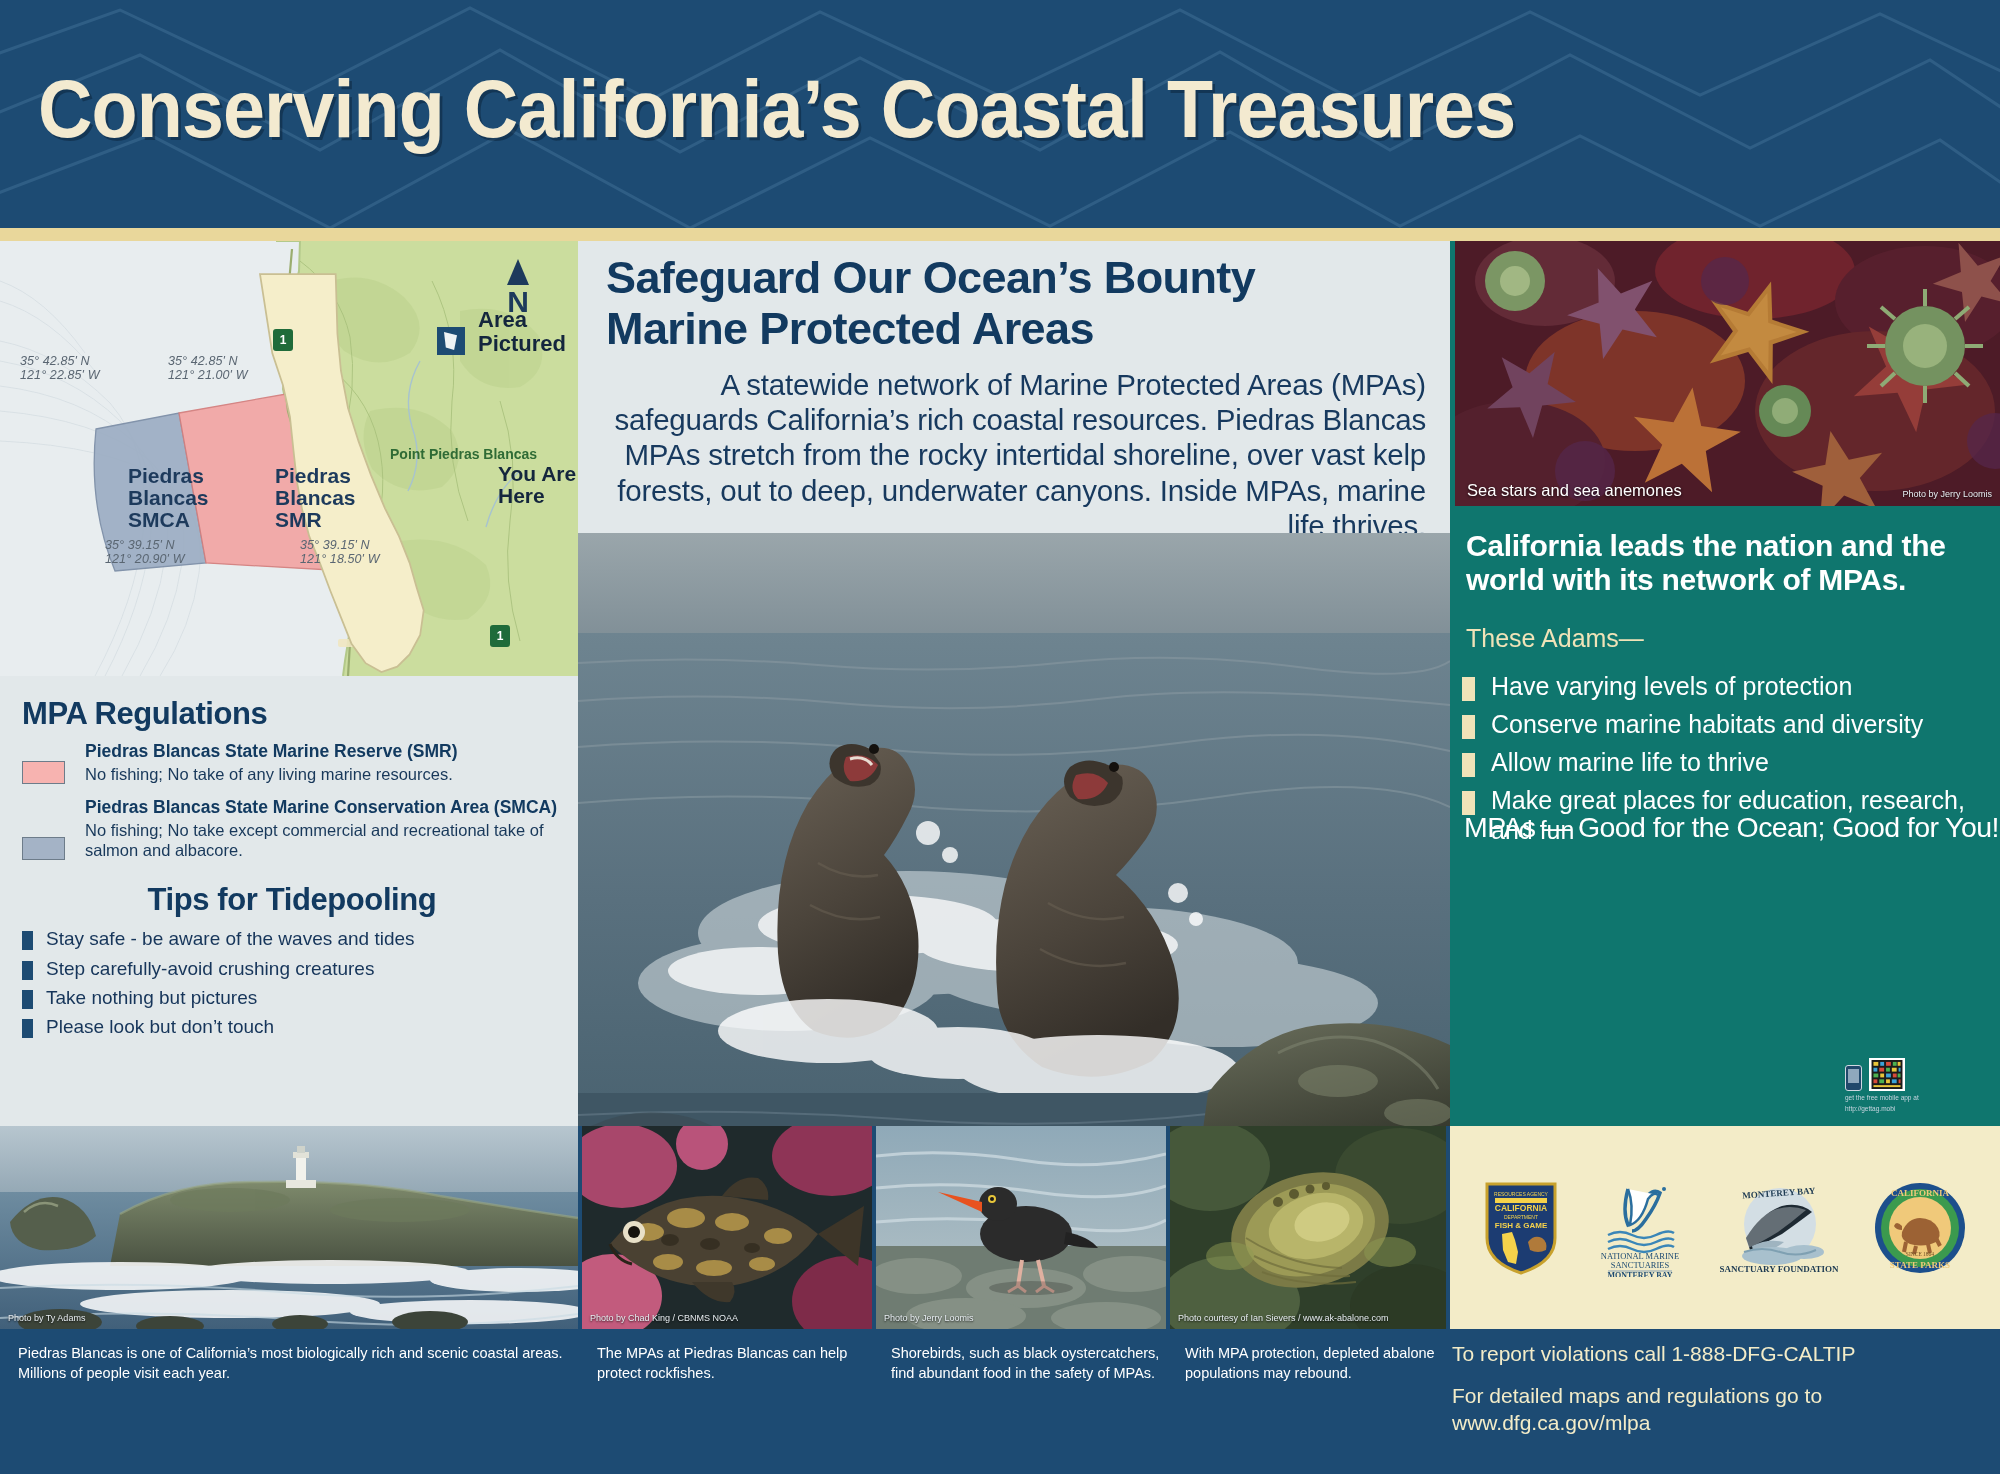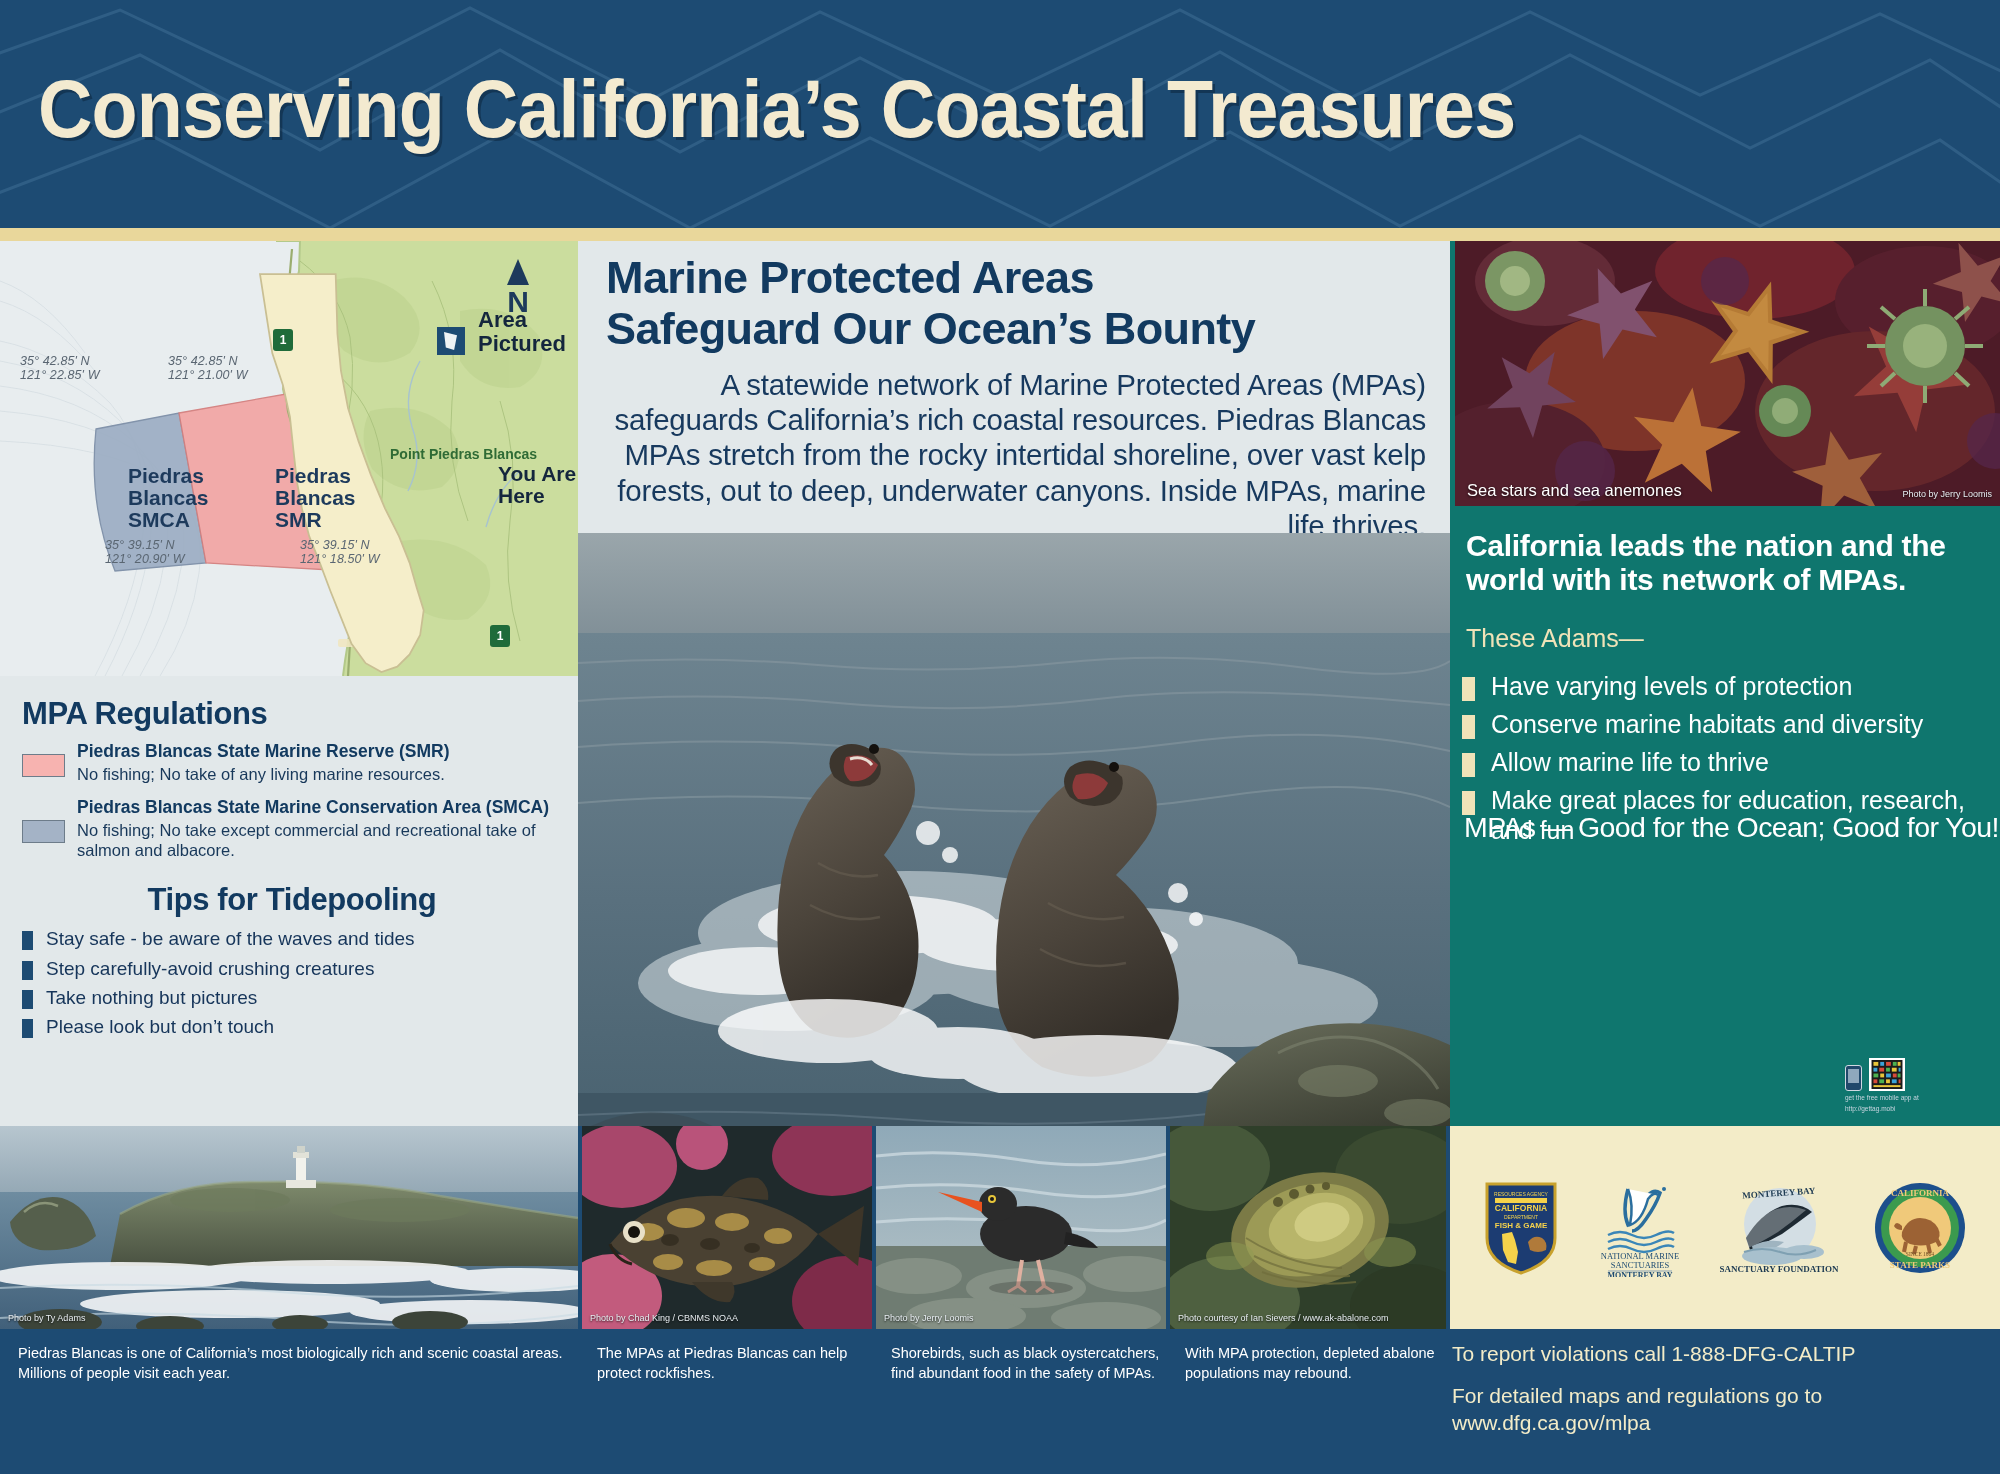--- a/index.html
+++ b/index.html
@@ -97,21 +97,21 @@
     border-right: 11px solid transparent;
     border-bottom: 26px solid #1d3a5c;
   }
   .north .n { font-size: 30px; font-weight: 600; line-height: 1; margin-top: 2px; }
 
   .left-text { position: absolute; left: 22px; top: 455px; width: 540px; }
   .sec-head {
     font-size: 31px; font-weight: bold; color: #123a60;
     letter-spacing: -.4px; margin-bottom: 9px;
   }
-  .legend-row { display: flex; align-items: center; margin-bottom: 13px; }
+  .legend-row { display: flex; align-items: flex-end; margin-bottom: 13px; gap: 8px; }
   .swatch {
     width: 43px; height: 23px; flex: 0 0 43px;
     border: 1.5px solid #6d7c8a; margin-top: 5px; margin-right: 12px;
   }
   .legend-title {
     font-size: 17.5px; font-weight: bold; color: #123a60; line-height: 1.2;
   }
   .legend-desc {
     font-size: 16.5px; color: #18385a; line-height: 1.22; margin-top: 2px;
   }
@@ -378,22 +378,22 @@
         </div>
         <div class="tip-row">
           <div class="tip-bullet"></div>
           <div class="tip-text">Please look but don’t touch</div>
         </div>
       </div>
     </div>
 
     <div class="center-col">
       <div class="center-text">
+        <div class="center-head">Safeguard Our Ocean’s Bounty</div>
         <div class="center-head">Marine Protected Areas</div>
-        <div class="center-head">Safeguard Our Ocean’s Bounty</div>
         <div class="center-body">A statewide network of Marine Protected Areas (MPAs) safeguards California’s rich coastal resources. Piedras Blancas MPAs stretch from the rocky intertidal shoreline, over vast kelp forests, out to deep, underwater canyons. Inside MPAs, marine life thrives.</div>
       </div>
 
       <div class="seal-photo">
         <svg viewBox="0 0 872 633" preserveAspectRatio="none" width="872" height="633">
           <defs>
             <linearGradient id="sky" x1="0" y1="0" x2="0" y2="1">
               <stop offset="0" stop-color="#9aa6ab"></stop>
                 <stop offset="1" stop-color="#7f8e96"></stop>
             </linearGradient>

